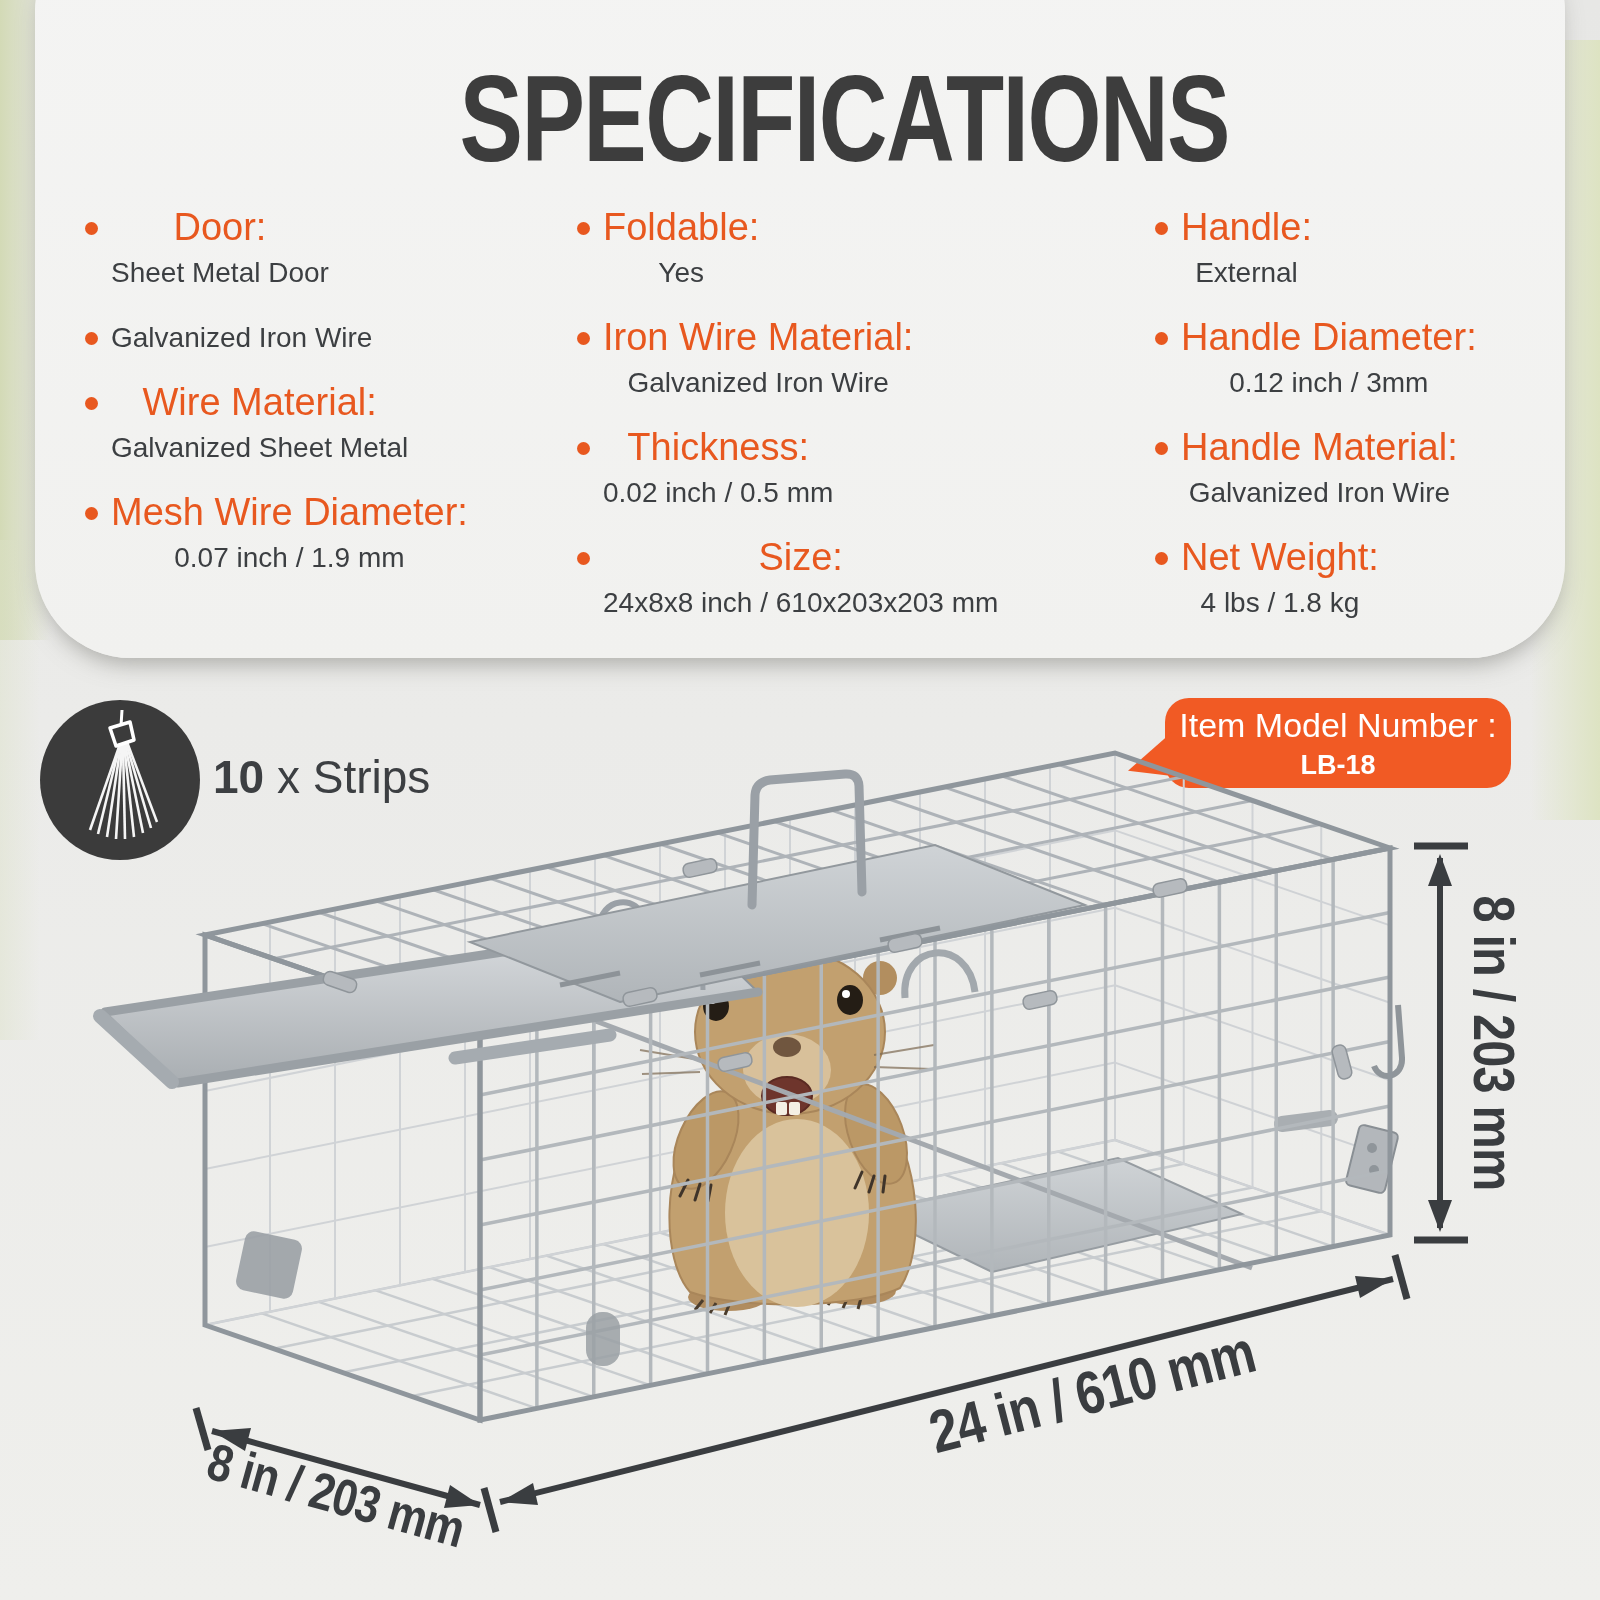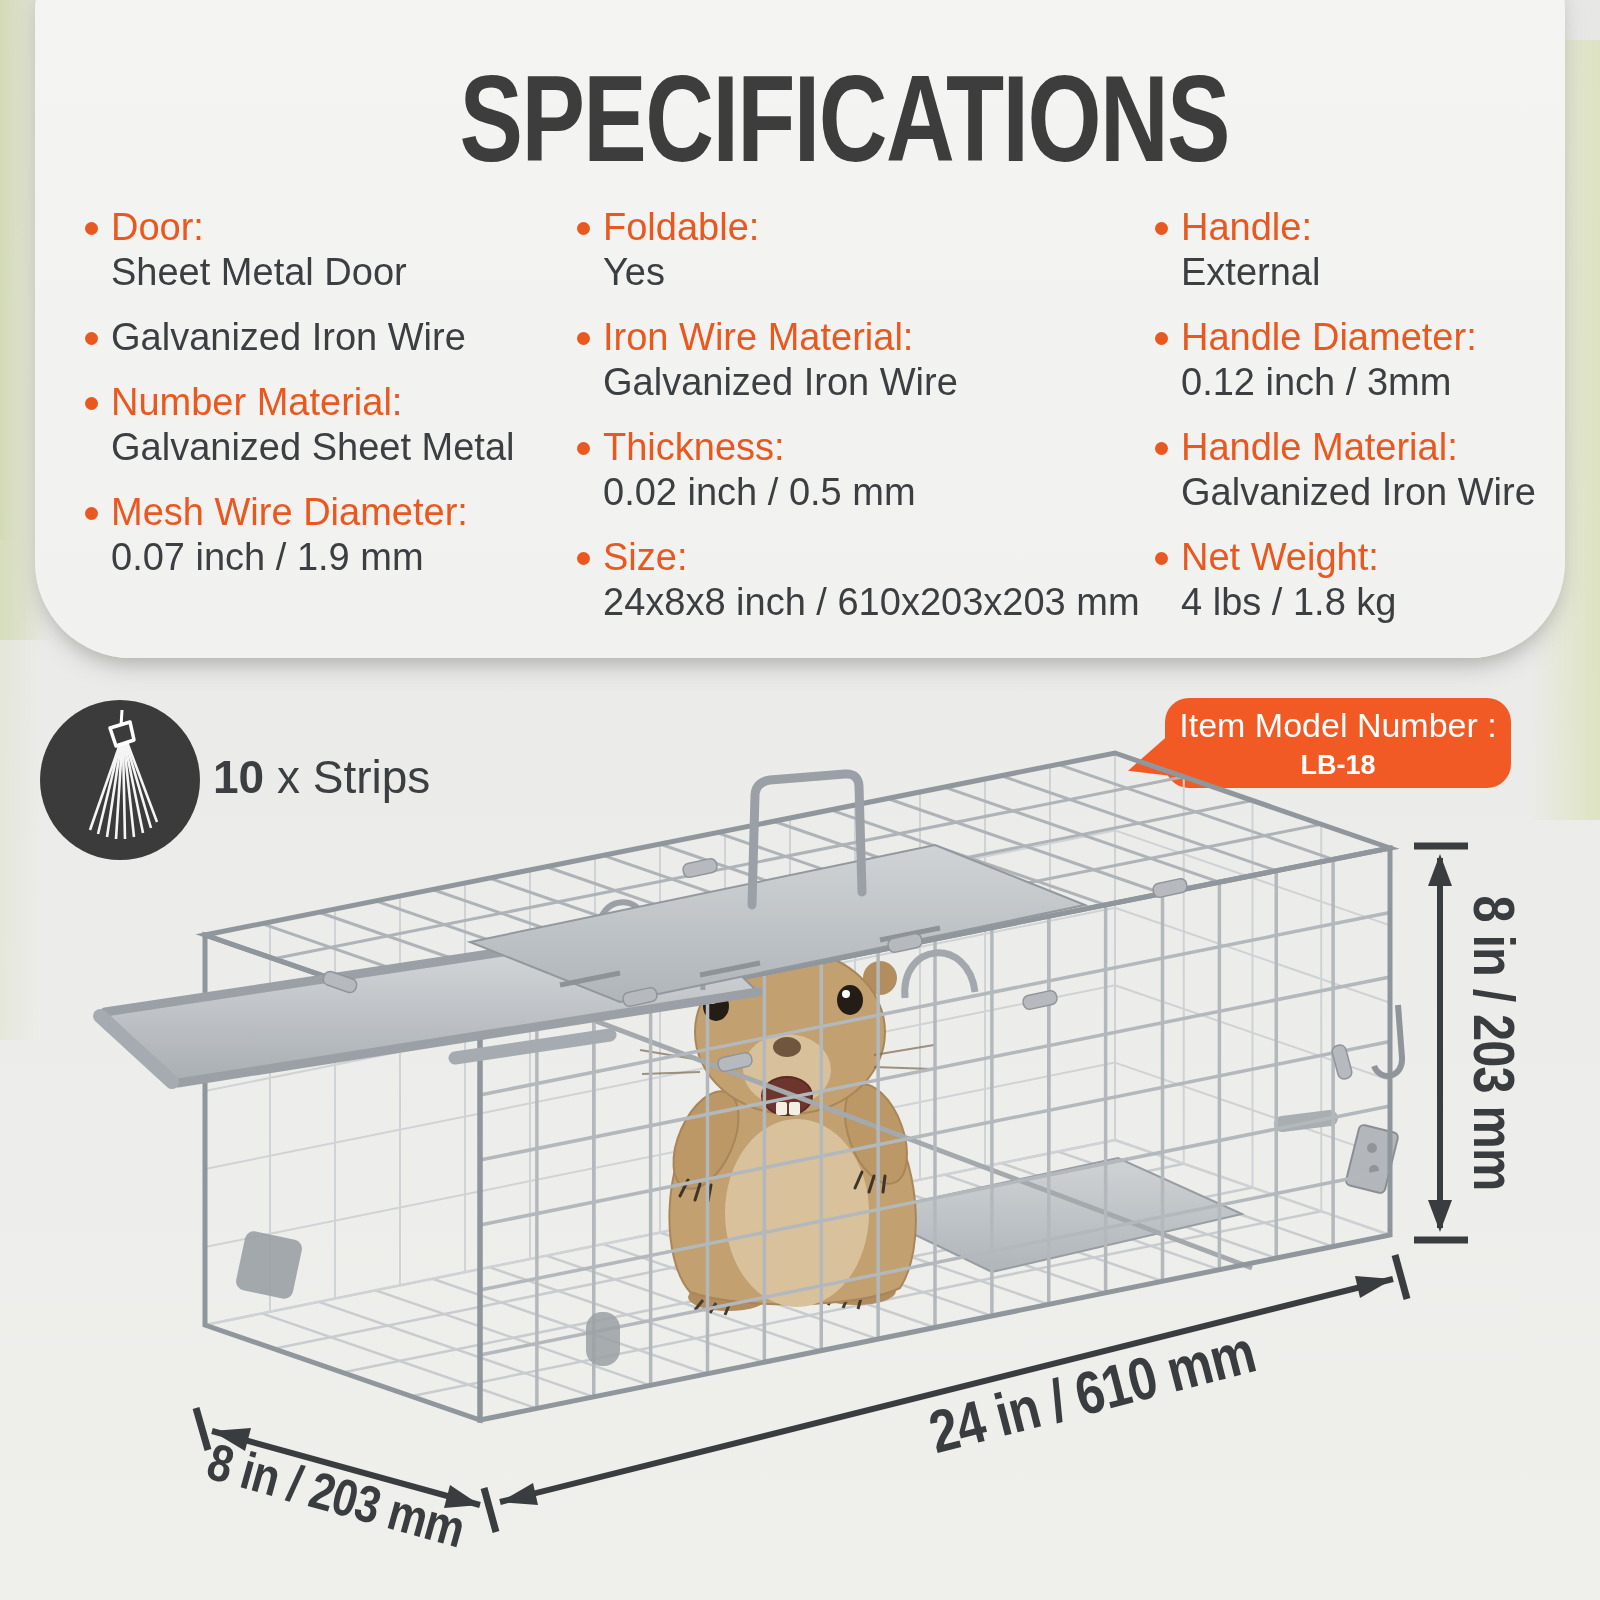--- a/index.html
+++ b/index.html
@@ -19,24 +19,24 @@
     background:linear-gradient(180deg,#f4f4f3 0%,#f1f1ef 100%);
     border-radius:70px 70px 96px 96px;
     box-shadow:0 12px 22px -6px rgba(110,110,104,.5);
   }
   .page-title{position:absolute;left:0;top:58px;width:100%;margin:0;text-align:center;
     font-size:122px;font-weight:bold;color:#3d3d3d;line-height:1;padding-left:44px;}
   .cond{display:inline-block;transform:scaleX(.78);transform-origin:center;letter-spacing:-2px;}
   .cond2{display:inline-block;transform:scaleX(.84);transform-origin:center;letter-spacing:-1px;}
   .specs{position:absolute;left:85px;top:205px;width:1480px;display:grid;
     grid-template-columns:492px 578px 400px;}
-  .spec-item{display:flex;margin-bottom:20px;}
+  .spec-item{display:flex;margin-bottom:20px;text-align:center;}
   .bullet{flex:0 0 13px;width:13px;height:13px;border-radius:50%;background:#e8581f;margin:17px 13px 0 0;}
   .spec-label{font-size:38px;line-height:45px;color:#e8581f;}
-  .spec-value{font-size:38px;line-height:45px;color:#3c3f42;}
+  .spec-value{font-size:28px;line-height:45px;color:#3c3f42;}
   .strips-circle{position:absolute;left:38px;top:698px;width:164px;height:164px;}
   .strips-label{position:absolute;left:213px;top:750px;font-size:46px;color:#3c3f42;}
   .strips-label b{font-weight:bold;}
   .badge{position:absolute;left:1165px;top:698px;width:346px;height:90px;background:#f15a24;
     border-radius:24px;color:#ffffff;text-align:center;}
   .badge-tail{position:absolute;left:-37px;top:34px;width:44px;height:44px;background:#f15a24;
     clip-path:polygon(100% 0,100% 100%,0 88%);}
   .badge-line1{font-size:34px;line-height:40px;margin-top:7px;}
   .badge-line2{font-size:27px;line-height:40px;font-weight:bold;}
   .cage-wrap{position:absolute;left:40px;top:730px;width:1480px;height:840px;}
@@ -69,21 +69,21 @@
       </div>
       <div class="spec-item">
         <span class="bullet"></span>
         <div>
              <div class="spec-value">Galvanized Iron Wire</div>
           </div>
       </div>
       <div class="spec-item">
         <span class="bullet"></span>
         <div>
-            <div class="spec-label">Number Material:</div>
+            <div class="spec-label">Wire Material:</div>
              <div class="spec-value">Galvanized Sheet Metal</div>
           </div>
       </div>
       <div class="spec-item">
         <span class="bullet"></span>
         <div>
             <div class="spec-label">Mesh Wire Diameter:</div>
              <div class="spec-value">0.07 inch / 1.9 mm</div>
           </div>
       </div>

